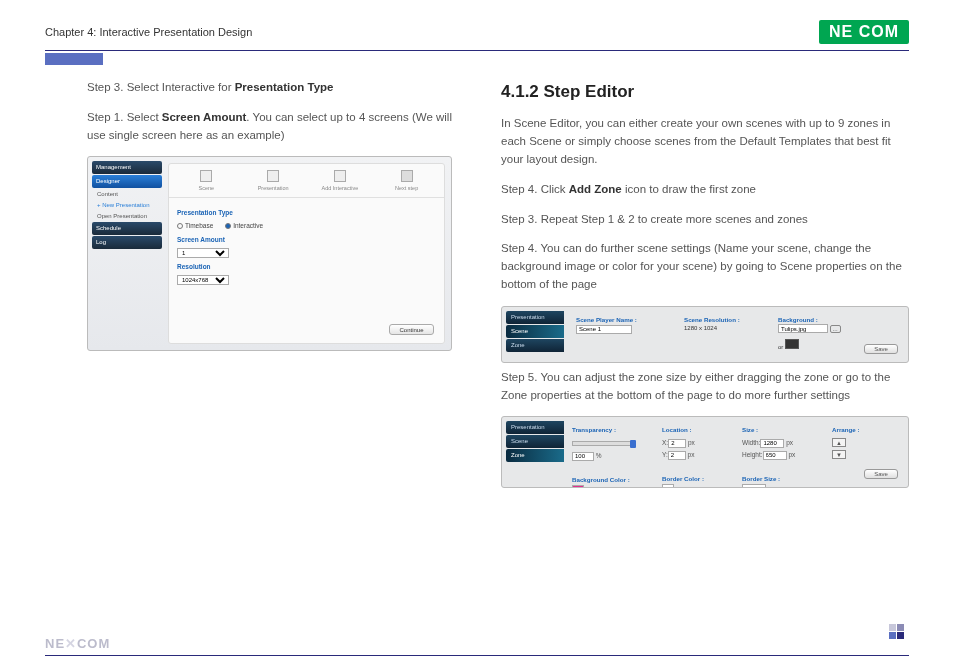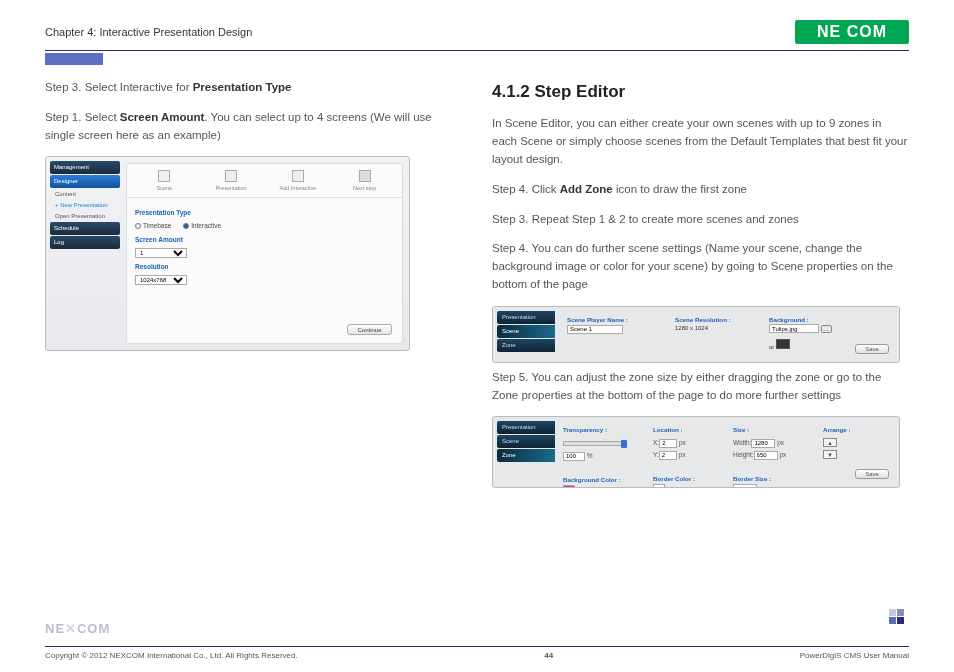--- a/index.html
+++ b/index.html
@@ -1,24 +1,24 @@
 <!DOCTYPE html>
 <html><head>
 <meta charset="utf-8">
 <style>
   * { box-sizing: border-box; margin: 0; padding: 0; }
   body { font-family: Arial, Helvetica, sans-serif; background: #fff; width: 954px; height: 672px; position: relative; font-size: 11px; color: #333; }
   .page { width: 100%; height: 100%; padding: 20px 45px 0 45px; }
   .header { display: flex; justify-content: space-between; align-items: center; margin-bottom: 6px; }
   .logo { display: flex; align-items: center; }
-  .logo-bar { background: #00a651; color: #fff; font-weight: bold; letter-spacing: 1px; padding: 3px 22px; font-size: 16px; border-radius: 2px; }
+  .logo-bar { background: #00a651; color: #fff; font-weight: bold; letter-spacing: 1px; padding: 3px 10px; font-size: 16px; border-radius: 2px; }
   .logo-e { display:inline-block; }
   .hr1 { border: none; border-top: 1.5px solid #2a2a7a; margin: 0 0 2px 0; }
   .blue-tab { width: 58px; height: 12px; background: #5a6fc1; margin-top: 2px; margin-bottom: 14px; }
-  .columns { display: flex; gap: 30px; }
+  .columns { display: flex; gap: 30px; margin-left: 42px; }
   .col { flex: 1; font-size: 11.5px; line-height: 1.55; color: #555; }
   .col p { margin-bottom: 12px; }
   h2 { font-size: 17px; font-weight: bold; color: #222; margin-bottom: 10px; }
   .b { font-weight: bold; color: #333; }
 
   
   .shot1 { width: 365px; height: 195px; border:1px solid #bbb; border-radius:3px; background: linear-gradient(#f1f2f4,#e6e8ec); position: relative; margin-top: 4px; overflow:hidden; font-size:6.5px; }
   .shot1 .sidebar { position:absolute; left:4px; top:4px; width:70px; }
   .side-item { display:block; height:13px; line-height:13px; padding-left:4px; color:#fff; font-size:6px; border-radius:2px; margin-bottom:1px; }
   .si-mgmt { background: linear-gradient(#2a4a6a,#1a2a3a); }
@@ -65,21 +65,21 @@
   .shot3 .row2 { margin-top:14px; }
   .shot3 .slider { width:62px; height:5px; background:#ddd; border:1px solid #aaa; display:inline-block; position:relative; vertical-align:middle; }
   .shot3 .slider::after { content:""; position:absolute; right:-3px; top:-2px; width:6px; height:8px; background:#3a6fcf; border-radius:1px; }
   .shot3 .magenta { width:12px; height:10px; background:#e32f8e; border:1px solid #aaa; display:inline-block; }
   .shot3 .bordcol { width:12px; height:10px; background:#fff; border:1px solid #aaa; display:inline-block; }
   .shot3 .arr { width:14px; height:9px; border:1px solid #888; background:#f4f4f4; display:inline-block; font-size:6px; text-align:center; line-height:8px; }
 
   .footer { position:absolute; left:45px; right:45px; bottom:12px; }
   .footer .hr2 { border:none; border-top:1.5px solid #2a2a7a; margin-bottom:4px; }
   .footer-row { display:flex; justify-content:space-between; align-items:center; font-size:8px; color:#555; }
-  .footer .flogo { font-size:13px; letter-spacing:1px; font-weight:bold; color:#bcbccc; margin-bottom:10px;}
+  .footer .flogo { font-size:13px; letter-spacing:1px; font-weight:bold; color:#bcbccc; margin-bottom:4px;}
   .footer .pnum { font-weight:bold; }
   .footer .squares { position:absolute; right:0; top:-12px; width:20px; height:20px; }
   .sq { position:absolute; width:7px; height:7px; }
   .sq1 { background:#c7c7da; left:0; top:0;}
   .sq2 { background:#8b8bb5; left:8px; top:0;}
   .sq3 { background:#5a6fc1; left:0; top:8px;}
   .sq4 { background:#2a2a7a; left:8px; top:8px;}
 </style>
 </head>
 <body>
@@ -206,18 +206,13 @@
 
 <div class="footer">
   <div class="flogo">NE<span style="color:#d5d5e2">✕</span>COM</div>
   <div class="squares">
     <div class="sq sq1"></div>
       <div class="sq sq2"></div>
       <div class="sq sq3"></div>
       <div class="sq sq4"></div>
   </div>
   <hr class="hr2">
-  <div class="footer-row">
-    <span>Copyright © 2012 NEXCOM International Co., Ltd. All Rights Reserved.</span>
-    <span class="pnum">44</span>
-    <span>PowerDigiS CMS User Manual</span>
-  </div>
 </div>
 
 </body></html>

